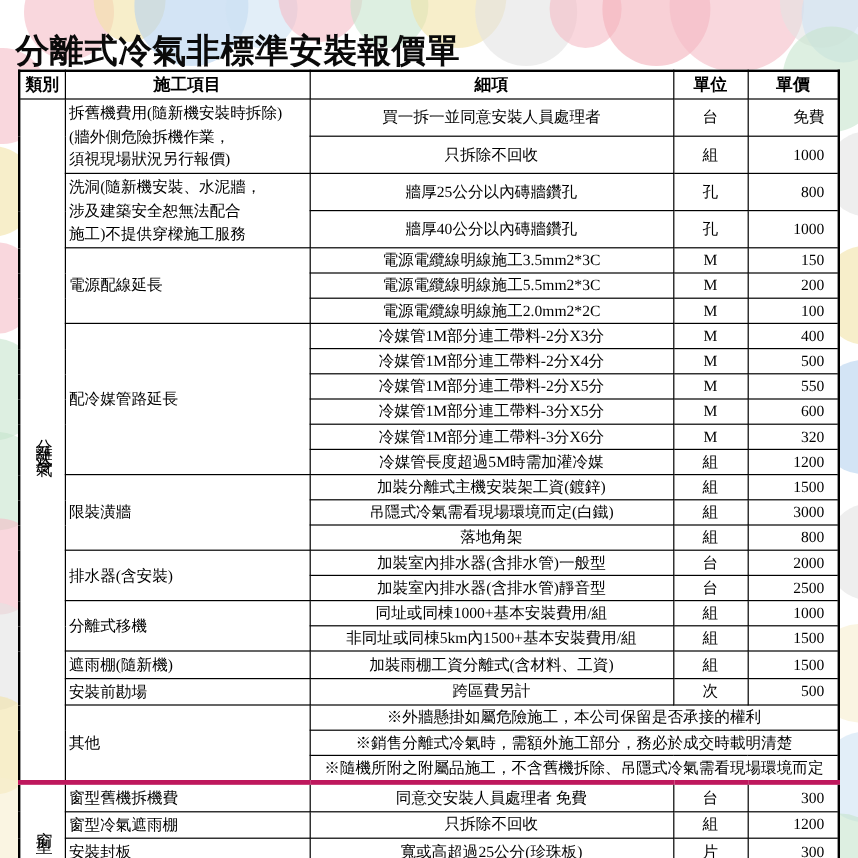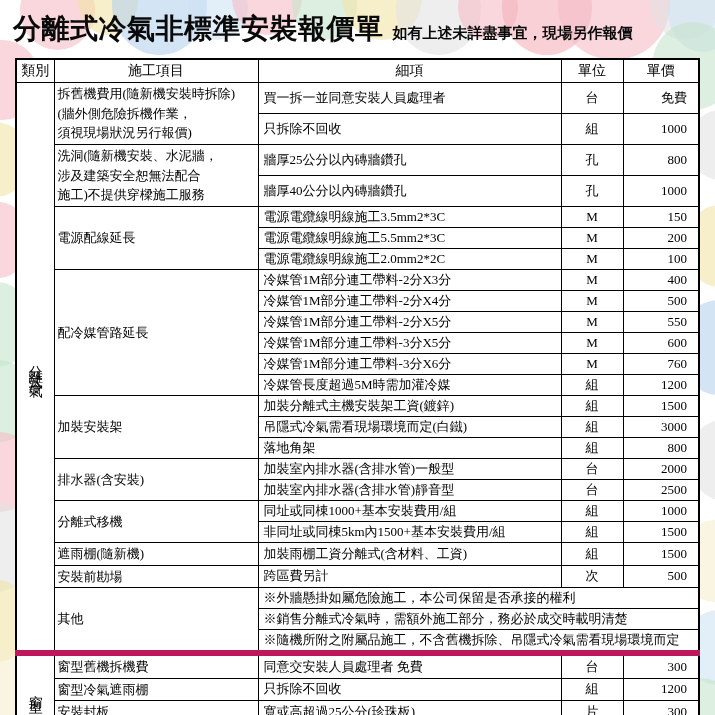--- a/index.html
+++ b/index.html
@@ -2,45 +2,45 @@
 <html><head>
 <meta charset="utf-8">
 <style>
   html,body{margin:0;padding:0;}
   .page{
     position:relative;width:715px;height:715px;background:#ffffff;overflow:hidden;
     font-family:"Liberation Serif","DejaVu Serif",serif;color:#000;
   }
   .dots{position:absolute;inset:0;z-index:0;}
   .dot{position:absolute;border-radius:50%;opacity:.6;}
-  .titlebar{position:absolute;left:13px;top:10px;display:flex;align-items:baseline;gap:9px;z-index:2;white-space:nowrap;justify-content:flex-end;}
+  .titlebar{position:absolute;left:13px;top:24px;display:flex;align-items:baseline;gap:9px;z-index:2;white-space:nowrap;justify-content:flex-end;}
   .title{
     font-family:"Liberation Sans","DejaVu Sans",sans-serif;
     font-size:28px;font-weight:900;letter-spacing:0.5px;color:#0a0a0a;
   }
   .subtitle{
     font-family:"Liberation Sans","DejaVu Sans",sans-serif;
     font-size:15px;font-weight:700;color:#0a0a0a;
   }
   table.quote{
     position:absolute;left:15px;top:58px;z-index:1;
     width:683px;border-collapse:collapse;table-layout:fixed;background:#fff;
     border:2px solid #000;
   }
   .quote th,.quote td{border:1px solid #000;font-size:13px;padding:0 4px;overflow:hidden;}
-  .quote th{height:22px;font-weight:400;font-size:14px;text-align:center;margin-top:20px;}
+  .quote th{height:22px;font-weight:700;font-size:14px;text-align:center;margin-top:20px;}
   td.cat{text-align:center;vertical-align:middle;padding:0;}
   .vtext{writing-mode:vertical-lr;text-orientation:upright;margin:0 auto;font-size:14px;letter-spacing:5px;line-height:1;}
   td.item{white-space:pre-line;line-height:1.5;padding:1px 3px;vertical-align:middle;}
-  td.detail{padding:1px 5px;vertical-align:middle;}
+  td.detail{padding:1px 5px;vertical-align:middle;text-align:center;}
   td.unit{text-align:center;vertical-align:middle;}
   td.price{text-align:right;padding-right:11px;vertical-align:middle;}
   tr.h21{height:21px;}
   tr.h31{height:31px;}
-  tr.catsep td{border-top:6px solid #be185d;}
+  tr.catsep td{border-top:4px solid #be185d;}
 </style>
 </head>
 <body>
 
 <div class="page">
 
   <div class="dots" id="dots">
       <div class="dot" style="left: 20px; top: -30px; width: 75px; height: 80px; background: rgb(245, 188, 198);"></div>
       <div class="dot" style="left: 78px; top: -35px; width: 60px; height: 70px; background: rgb(242, 227, 166);"></div>
       <div class="dot" style="left: 112px; top: -45px; width: 95px; height: 100px; background: rgb(181, 210, 238);"></div>
@@ -75,21 +75,20 @@
       <div class="dot" style="left: 128px; top: 696px; width: 76px; height: 66px; background: rgb(199, 229, 205);"></div>
       <div class="dot" style="left: 214px; top: 690px; width: 86px; height: 70px; background: rgb(242, 227, 166);"></div>
       <div class="dot" style="left: 308px; top: 696px; width: 80px; height: 66px; background: rgb(247, 239, 207);"></div>
       <div class="dot" style="left: 398px; top: 690px; width: 86px; height: 70px; background: rgb(245, 188, 198);"></div>
       <div class="dot" style="left: 492px; top: 696px; width: 80px; height: 66px; background: rgb(199, 229, 205);"></div>
       <div class="dot" style="left: 578px; top: 690px; width: 76px; height: 70px; background: rgb(242, 227, 166);"></div>
     </div>
 
   <div class="titlebar">
     <span class="title">分離式冷氣非標準安裝報價單</span>
-    <span class="subtitle">如有上述未詳盡事宜，現場另作報價</span>
   </div>
 
   <table class="quote">
     <colgroup>
       <col style="width:38px">
         <col style="width:204px">
         <col style="width:303px">
       <col style="width:62px">
         <col style="width:76px">
     </colgroup>
@@ -165,29 +164,29 @@
           <td class="price">550</td>
         </tr>
         <tr class="h21">
           <td class="detail">冷媒管1M部分連工帶料-3分X5分</td>
           <td class="unit">M</td>
           <td class="price">600</td>
         </tr>
         <tr class="h21">
           <td class="detail">冷媒管1M部分連工帶料-3分X6分</td>
           <td class="unit">M</td>
-          <td class="price">760</td>
+          <td class="price">320</td>
         </tr>
         <tr class="h21">
           <td class="detail">冷媒管長度超過5M時需加灌冷媒</td>
           <td class="unit">組</td>
           <td class="price">1200</td>
         </tr>
         <tr class="h21">
-          <td class="item" rowspan="3">加裝安裝架</td>
+          <td class="item" rowspan="3">限裝潢牆</td>
           <td class="detail">加裝分離式主機安裝架工資(鍍鋅)</td>
           <td class="unit">組</td>
           <td class="price">1500</td>
         </tr>
         <tr class="h21">
           <td class="detail">吊隱式冷氣需看現場環境而定(白鐵)</td>
           <td class="unit">組</td>
           <td class="price">3000</td>
         </tr>
         <tr class="h21">

